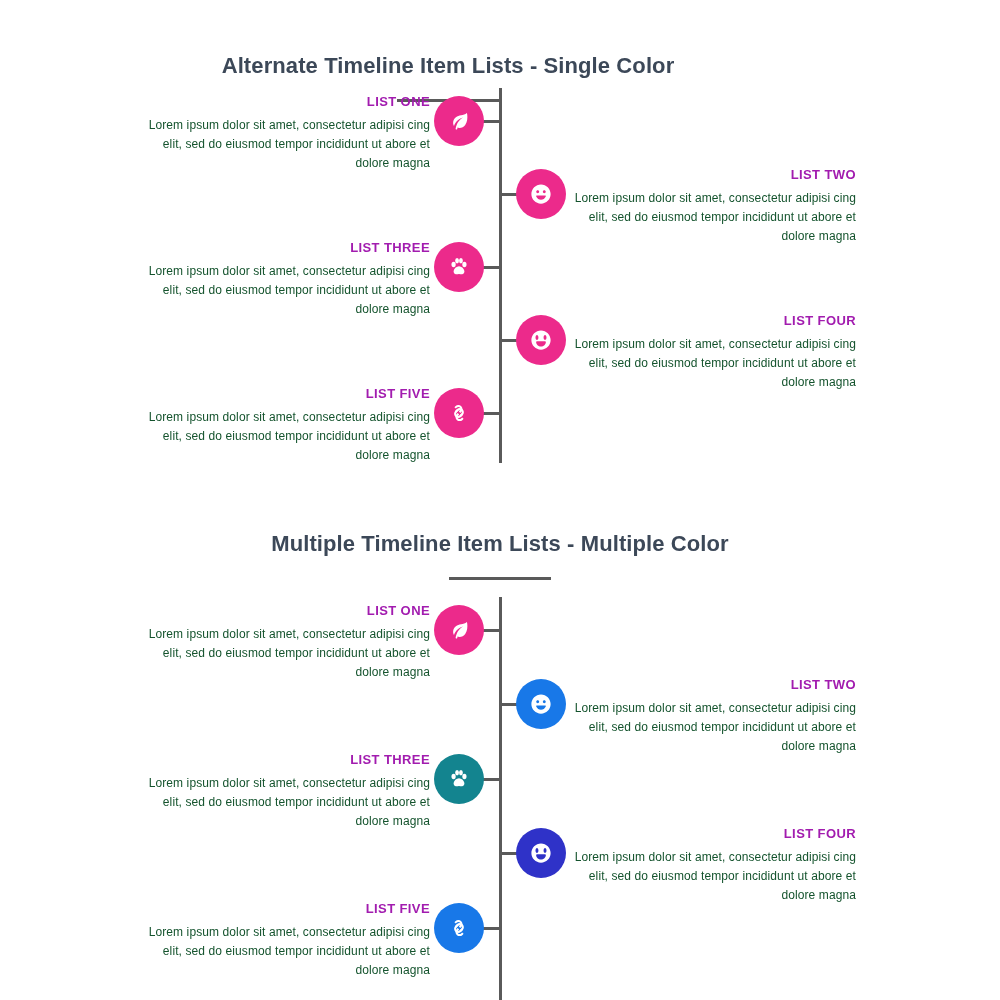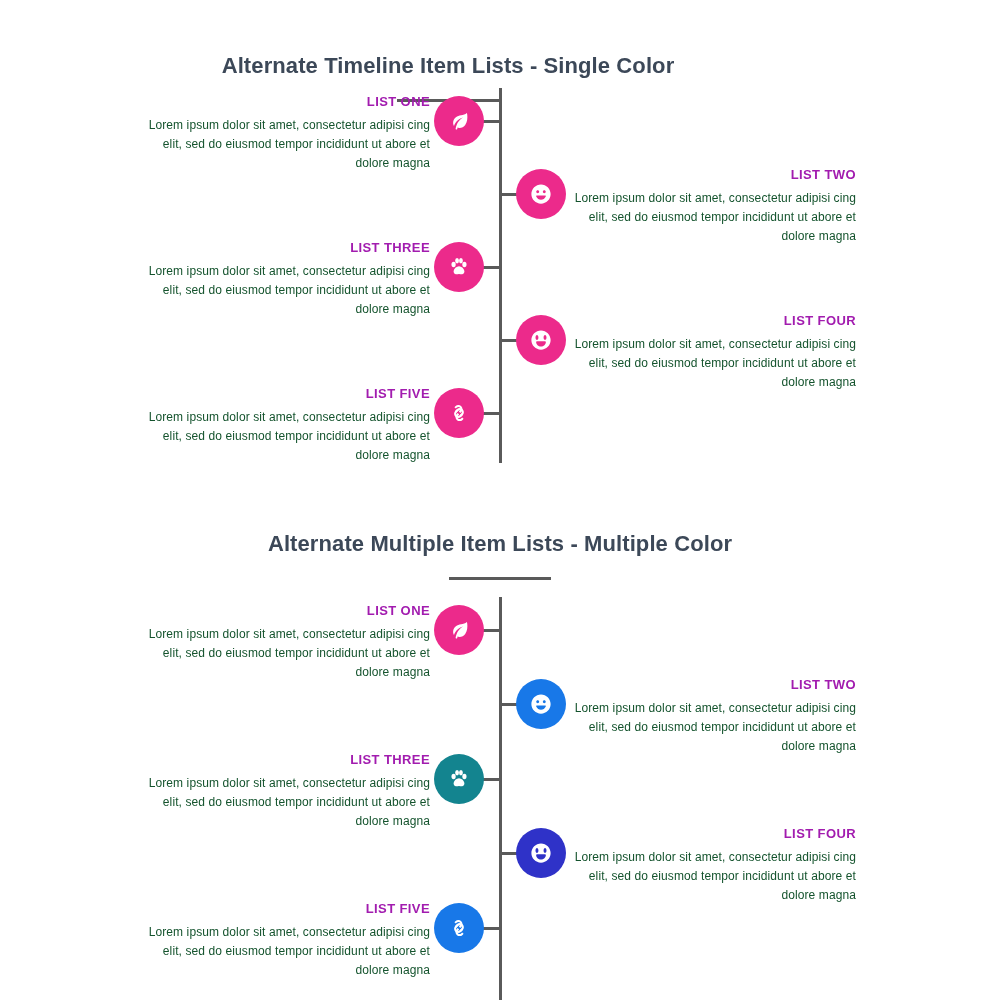--- a/index.html
+++ b/index.html
@@ -188,21 +188,21 @@
             </div>
             <div class="tl-content">
               <div class="tl-heading">LIST FIVE</div>
               <div class="tl-desc">Lorem ipsum dolor sit amet, consectetur adipisi cing elit, sed do eiusmod tempor incididunt ut abore et dolore magna</div>
             </div>
           </div>
         </div>
       </div>
       <div class="section">
         <div style="position: absolute; left: 0px; width: 1000px; top: 531px;">
-          <div class="section-title">Alternate Multiple Item Lists - Multiple Color</div>
+          <div class="section-title">Multiple Timeline Item Lists - Multiple Color</div>
           <div class="title-rule"></div>
         </div>
         <div class="timeline">
           <div class="timeline-axis" style="top: 597px; height: 403px;"></div>
           <div class="tl-item left" style="top: 630px;">
             <div class="connector"></div>
             <div class="badge" style="background: rgb(236, 42, 139);">
               <span style="display: flex;">
                 <svg viewBox="0 0 24 24">
                   <path d="M20.5 3.2c-1.6 1.5-3.9 2.1-6.3 2.6-2 .4-4 .9-5.6 2.1C6.4 9.5 5.4 12 5.6 14.6c.1 1 .4 1.9.9 2.8.9-2.5 2.4-4.7 4.5-6.4 1.6-1.3 3.4-2.2 5.3-2.8-1.6 1-3.1 2.2-4.3 3.7-1.6 1.9-2.7 4.2-3.3 6.6l-.4 1.7c-.1.5.2 1 .7 1.1.5.1 1-.2 1.1-.7l.3-1.4c.6.2 1.2.3 1.8.3 2.6.1 5.1-1.1 6.6-3.2 2.3-3.1 2.6-7.4 2.2-11-.1-.9-.2-1.7-.5-2.1z"></path>

